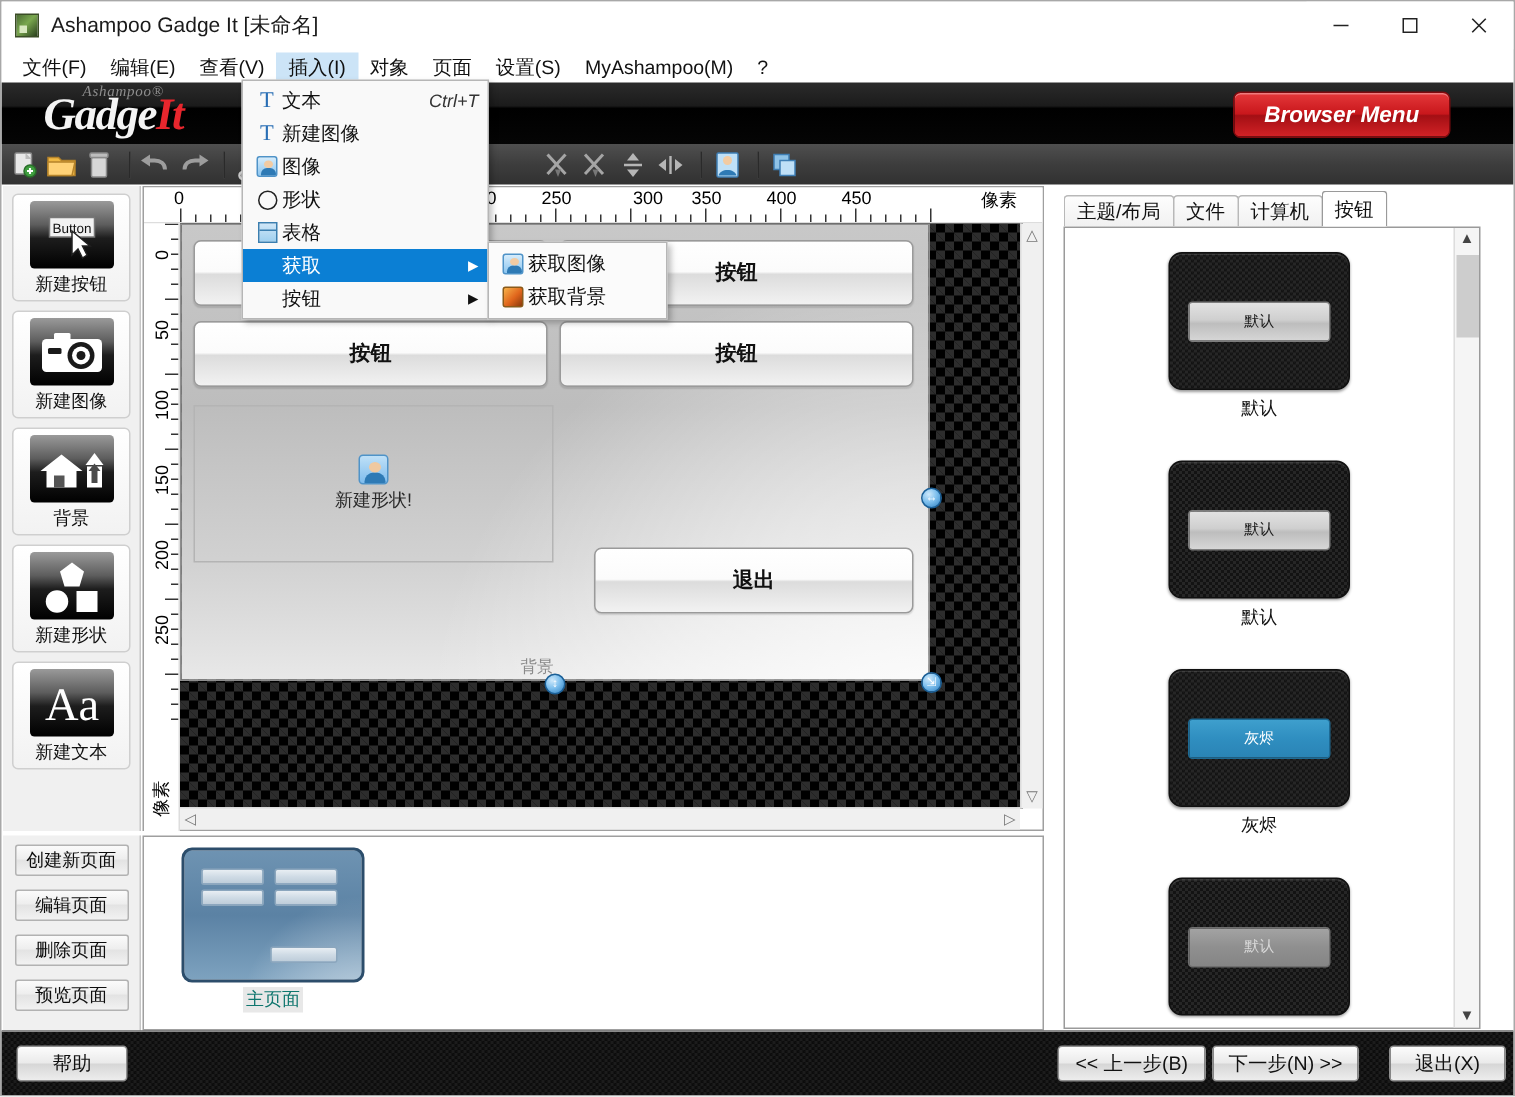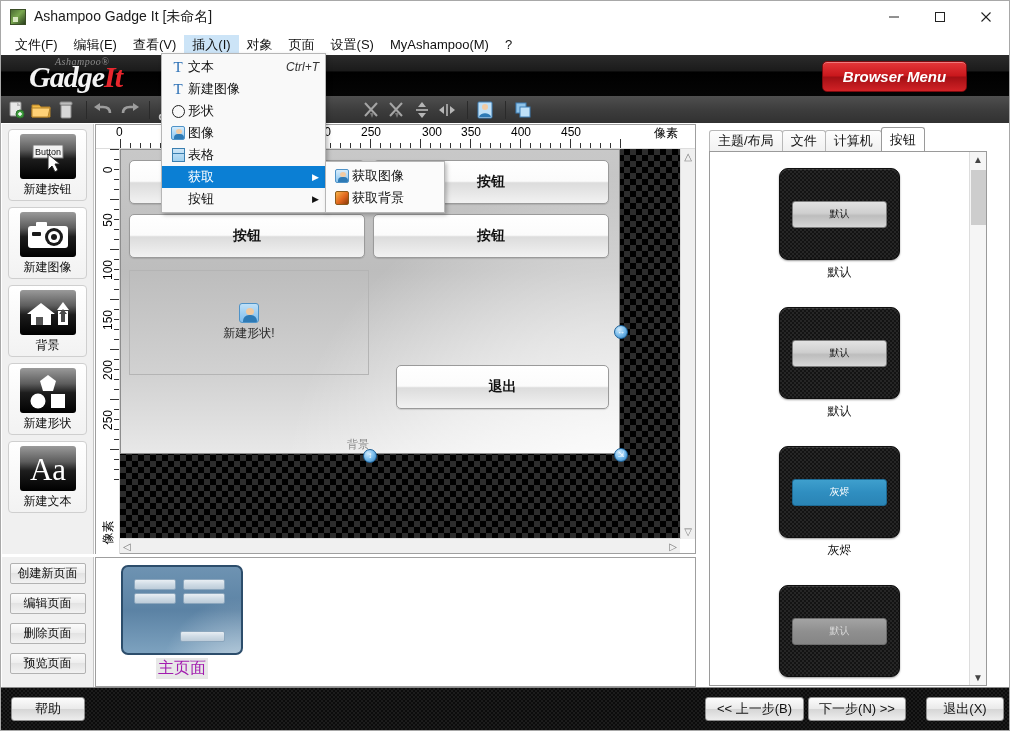--- a/index.html
+++ b/index.html
@@ -230,21 +230,21 @@
       radial-gradient(circle at 100% 130%, rgba(255,255,255,.55) 0%, rgba(255,255,255,0) 50%),
       linear-gradient(180deg,#6e93b2 0%,#5b82a4 50%,#7da2bf 100%);
     position: relative; overflow: hidden; padding: 8px 9px;
   }
   #pagestrip .mini-btn {
     position: absolute; border-radius: 2px;
     background: linear-gradient(180deg,#e8eef3 0%,#cfdbe5 50%,#bdccd9 100%);
     border: 1px solid #8ba6bd;
   }
   #pagestrip .thumb-label {
-    margin-top: 3px; font-size: 16px; color: #a21caf; background: #e8e8e8; padding: 0 2px;
+    margin-top: 3px; font-size: 12px; color: #0f766e; background: #e8e8e8; padding: 0 2px;
   }
 
   
   #rightpanel {
     position: absolute; left: 705px; top: 126px; width: 298px; height: 560px;
   }
   #tabs { display: flex; align-items: flex-end; height: 24px; padding-left: 3px; }
   .tab {
     height: 21px; padding: 0 8px; margin-right: -1px;
     background: linear-gradient(180deg,#fdfdfd 0%,#f1f1f1 100%);
@@ -765,29 +765,29 @@
       <span class="acc">Ctrl+T</span>
     </div>
     <div class="row">
       <span class="ico">
           <span class="tletter">T</span>
         </span>
       <span class="txt">新建图像</span>
     </div>
     <div class="row">
       <span class="ico">
+          <span class="mini-img-ico"></span>
+        </span>
+      <span class="txt">图像</span>
+    </div>
+    <div class="row">
+      <span class="ico">
           <span class="shape-circle"></span>
         </span>
       <span class="txt">形状</span>
-    </div>
-    <div class="row">
-      <span class="ico">
-          <span class="mini-img-ico"></span>
-        </span>
-      <span class="txt">图像</span>
     </div>
     <div class="row">
       <span class="ico">
           <span class="table-ico"></span>
         </span>
       <span class="txt">表格</span>
     </div>
     <div class="row hl">
       <span class="ico"></span>
       <span class="txt">获取</span>

